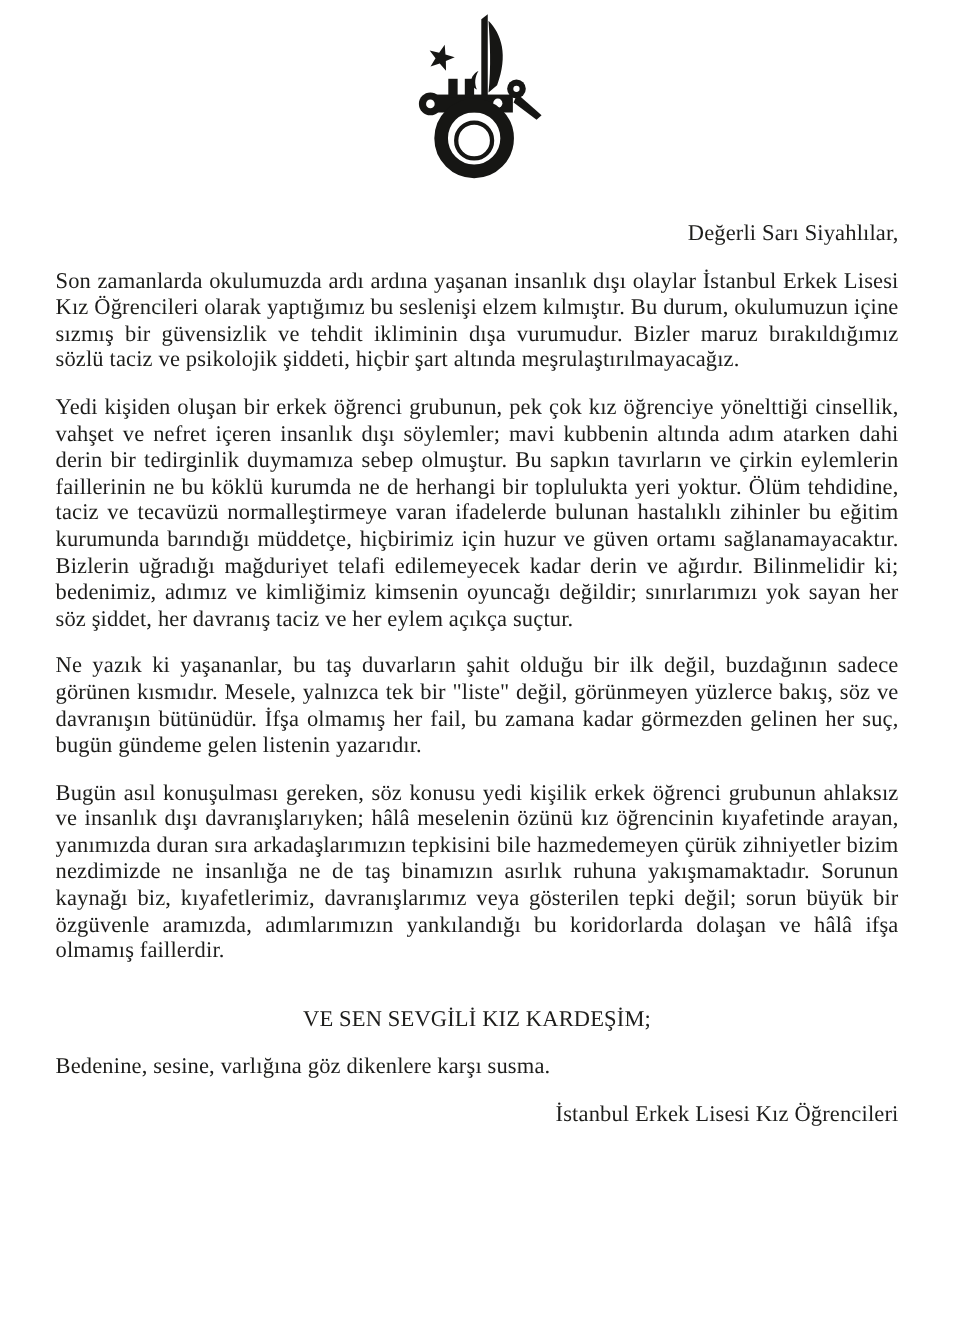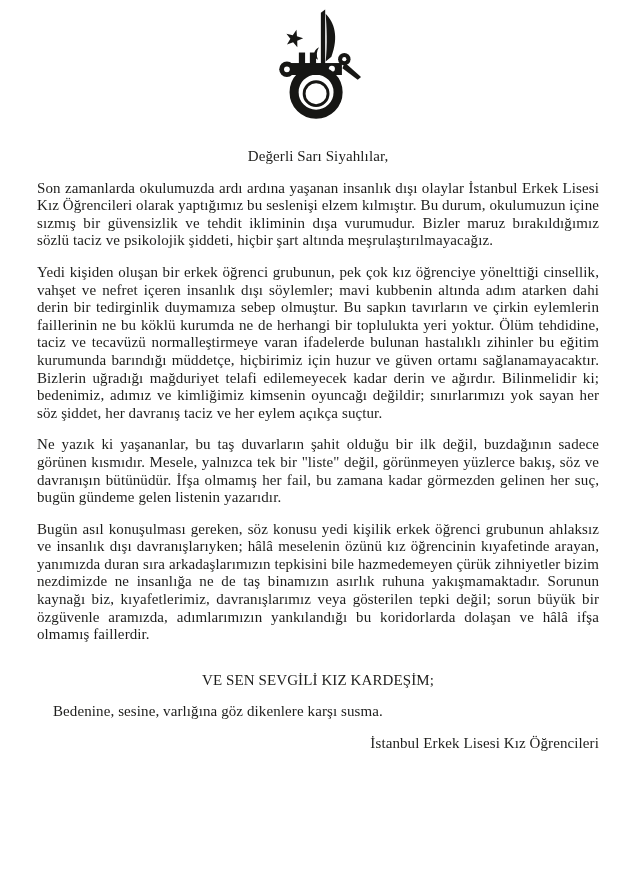--- a/index.html
+++ b/index.html
@@ -16,28 +16,28 @@
   }
   .logo-wrap svg { display: block; }
   .letter {
     padding: 0 37px;
     margin-top: 28px;
     font-size: 15px;
     line-height: 17.6px;
     letter-spacing: 0.1px;
   }
   .letter p { margin: 0 0 14px 0; }
-  .salutation { text-align: center; font-family: Liberation Serif, serif; }
+  .salutation { text-align: right; font-family: Liberation Serif, serif; }
   .para { text-align: justify; text-justify: inter-word; }
   .section-heading {
     margin-top: 28px !important;
     text-transform: none;
     text-align: center;
   }
-  .sister-lines { margin: 0 0 14px 16px; }
+  .sister-lines { margin: 0 0 14px 0; }
   .sister-lines p { margin: 0; text-align: justify; }
   .closing { text-align: justify; }
   .signature {
     text-align: right;
     margin-top: 8px !important;
   }
 </style>
 </head>
 <body>
 

